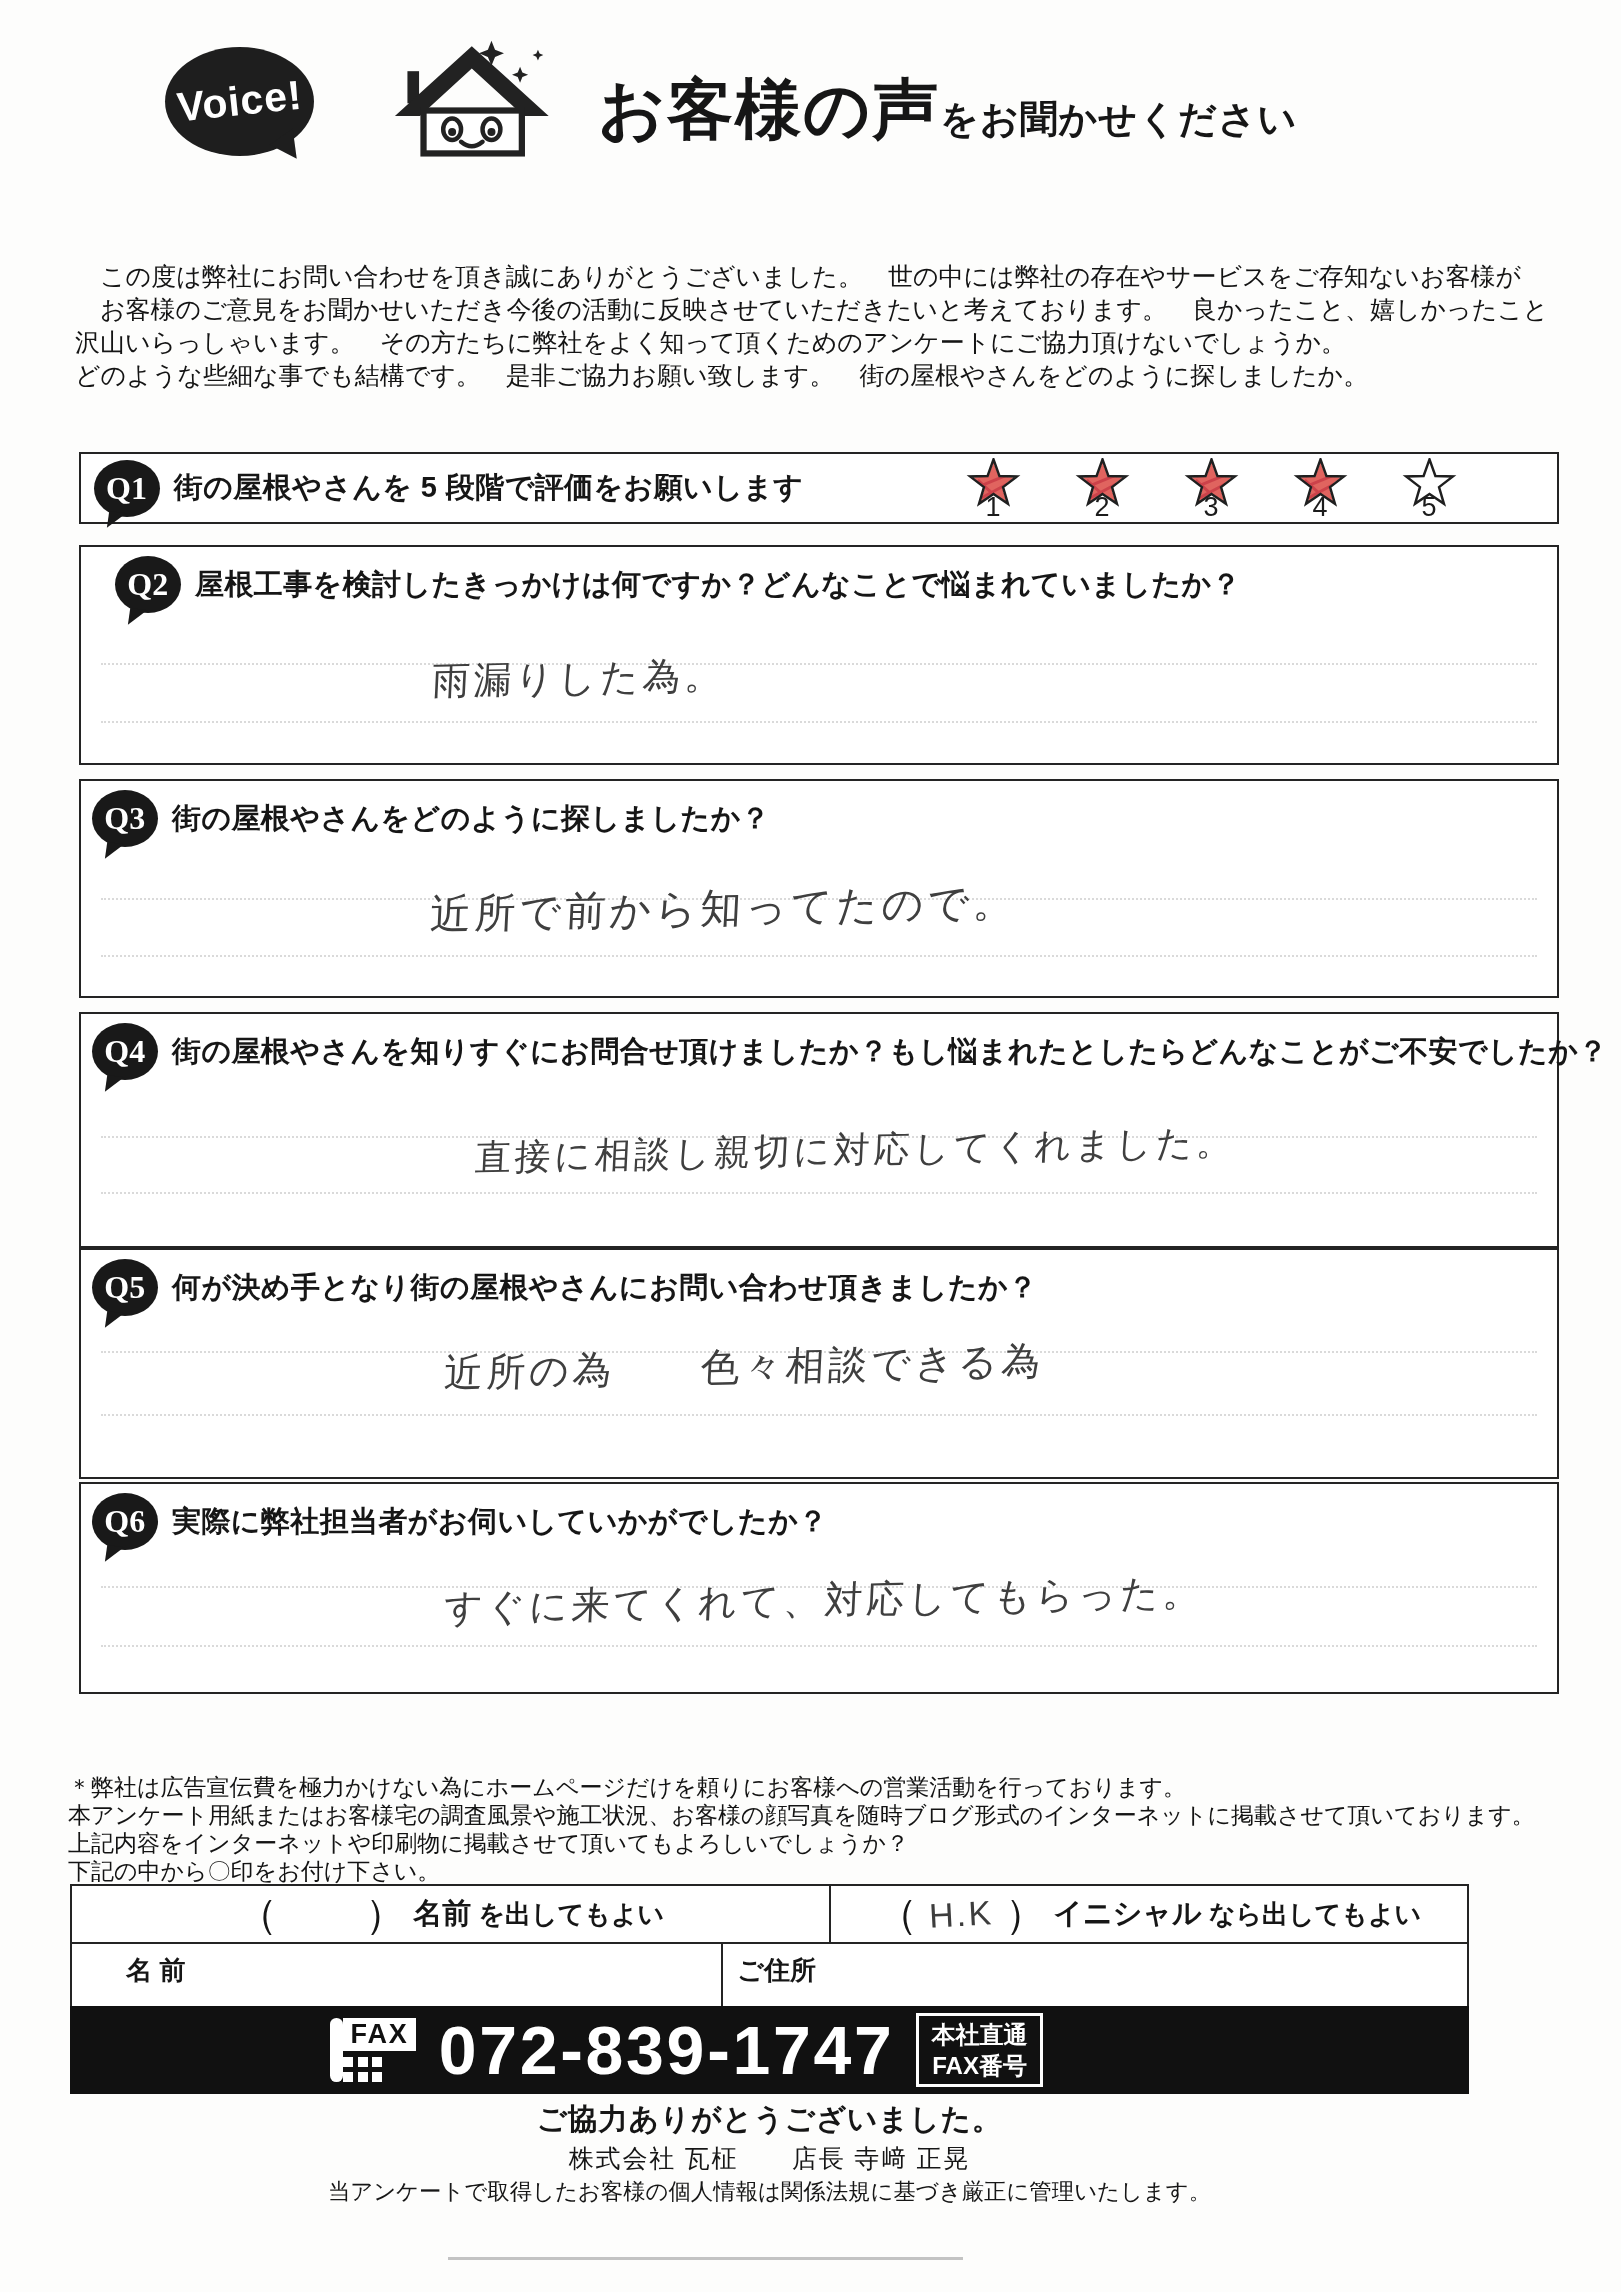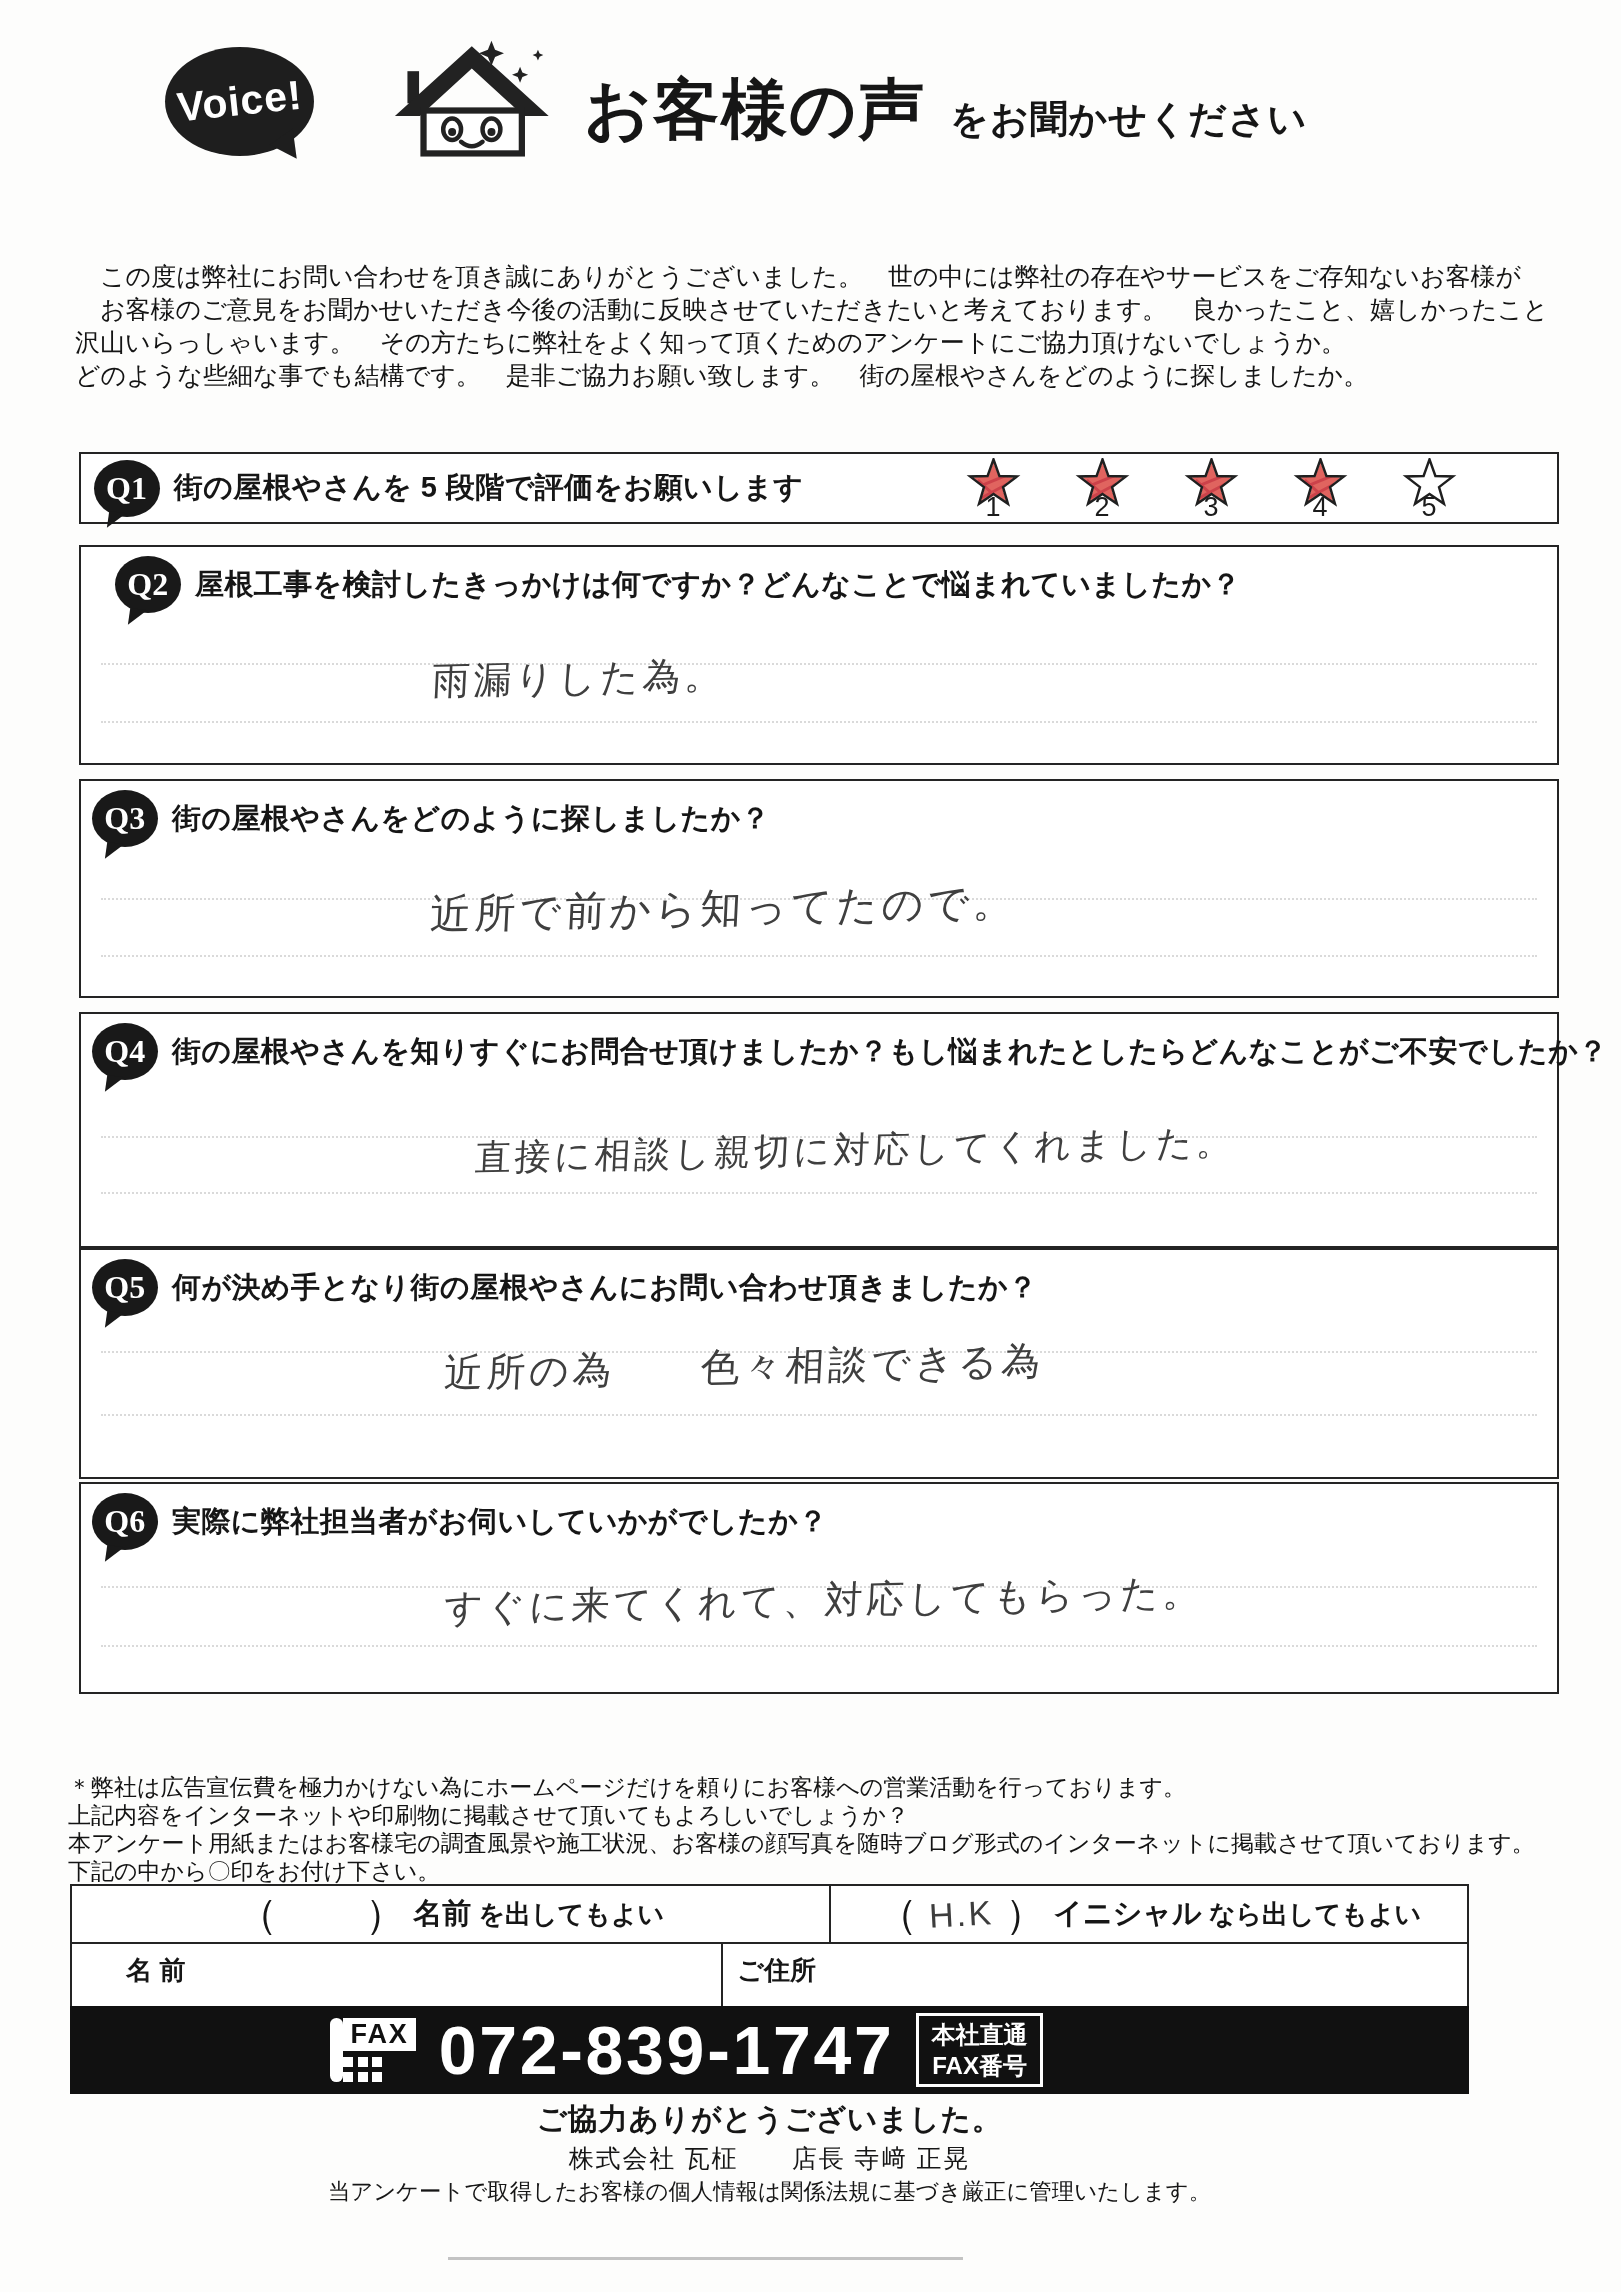--- a/index.html
+++ b/index.html
@@ -12,21 +12,21 @@
   .voice-bubble{
     position:relative;width:149px;height:109px;background:#1e1e1e;border-radius:50%;
     display:flex;align-items:center;justify-content:center;flex-shrink:0;
   }
   .voice-bubble::after{
     content:"";position:absolute;right:7.2px;bottom:-18px;width:0;height:0;
     border:14.3px solid transparent;border-top:27px solid #1e1e1e;transform:rotate(-35deg);
   }
   .voice-text{color:#fff;font-size:41px;font-weight:bold;transform:rotate(-6deg);letter-spacing:0.9px;}
   .house-wrap{margin-left:68px;margin-bottom:-3.6px;flex-shrink:0;}
-  .title-wrap{display:flex;align-items:baseline;margin-left:9px;padding-bottom:1.8px;white-space:nowrap;gap:24px;}
+  .title-wrap{display:flex;align-items:baseline;margin-left:23px;padding-bottom:1.8px;white-space:nowrap;}
   .title-main{font-size:66px;font-weight:bold;letter-spacing:1.8px;}
   .title-sub{font-size:38px;font-weight:bold;letter-spacing:0.9px;}
   
   #intro{position:absolute;top:260px;left:75px;width:1505px;font-size:25px;line-height:33px;color:#141414;}
   
   .qbox{position:absolute;left:79px;width:1480px;border:2.7px solid #242424;background:#fff;box-sizing:border-box;}
   #qbox-1{top:452px;height:72px;display:flex;align-items:center;padding:0 12.5px;}
   #qbox-2{top:545px;height:220px;padding-left:23px;}
   #qbox-3{top:779px;height:219px;}
   #qbox-4{top:1012px;height:236px;}
@@ -264,22 +264,22 @@
         </div>
       <div class="q-label">実際に弊社担当者がお伺いしていかがでしたか？</div>
     </div>
     <div class="dotline" style="top:102px;"></div>
     <div class="dotline" style="top:161px;"></div>
     <div class="answer" id="ans-6">すぐに来てくれて、対応してもらった。</div>
   </div>
 
   <div id="notes">
     <div>＊弊社は広告宣伝費を極力かけない為にホームページだけを頼りにお客様への営業活動を行っております。</div>
+    <div>本アンケート用紙またはお客様宅の調査風景や施工状況、お客様の顔写真を随時ブログ形式のインターネットに掲載させて頂いております。</div>
     <div>上記内容をインターネットや印刷物に掲載させて頂いてもよろしいでしょうか？</div>
-    <div>本アンケート用紙またはお客様宅の調査風景や施工状況、お客様の顔写真を随時ブログ形式のインターネットに掲載させて頂いております。</div>
     <div>下記の中から〇印をお付け下さい。</div>
   </div>
 
   <div id="consent-table">
     <div class="ct-row1">
       <div class="opt-cell left">
         <span class="paren">（</span>
         <span class="opt-written"></span>
         <span class="paren">）</span>
         <span class="opt-bold">名前</span>

